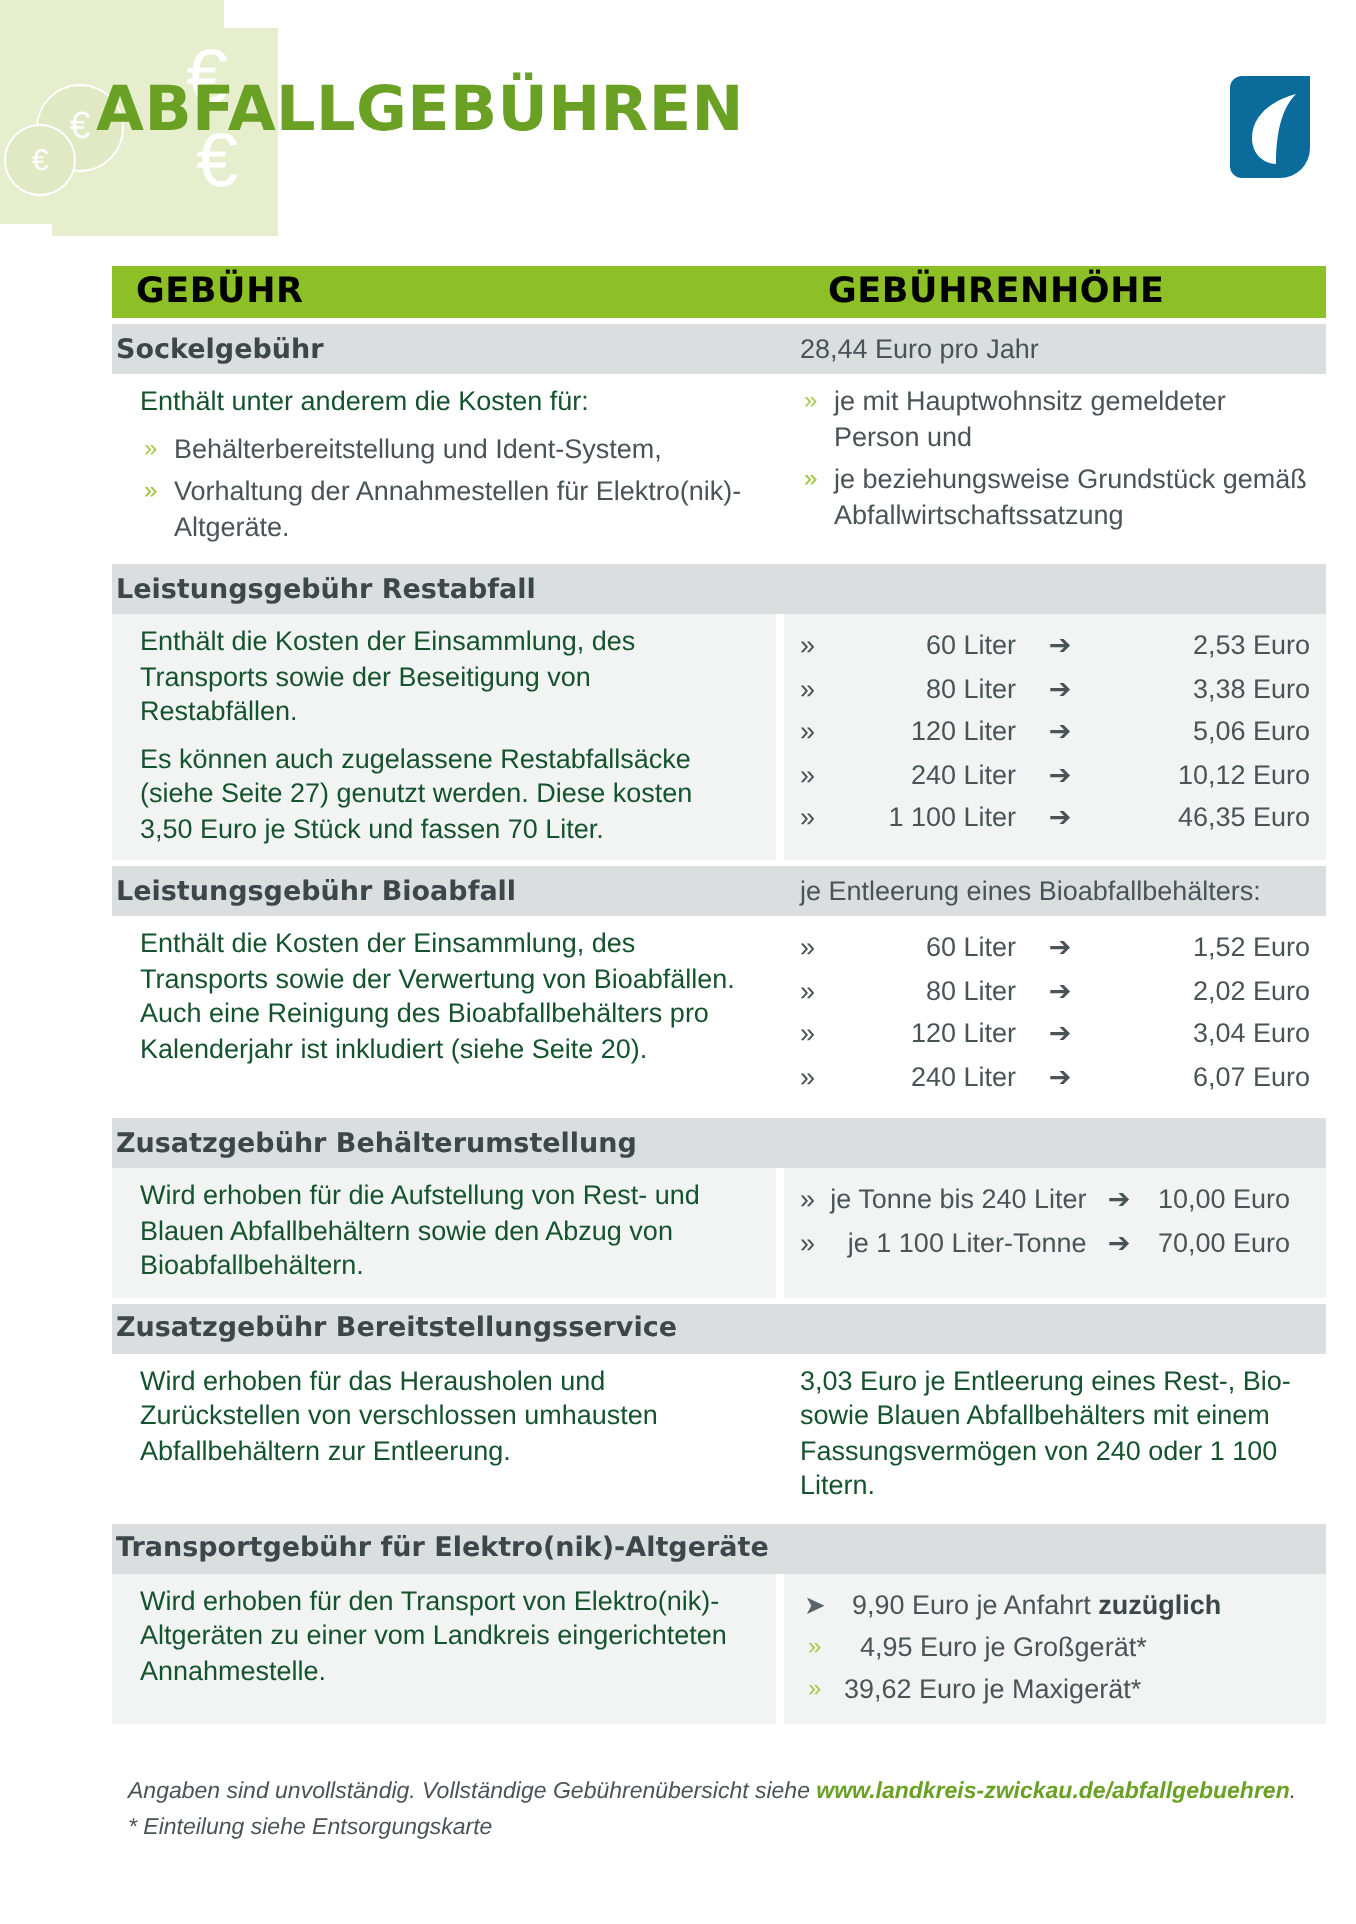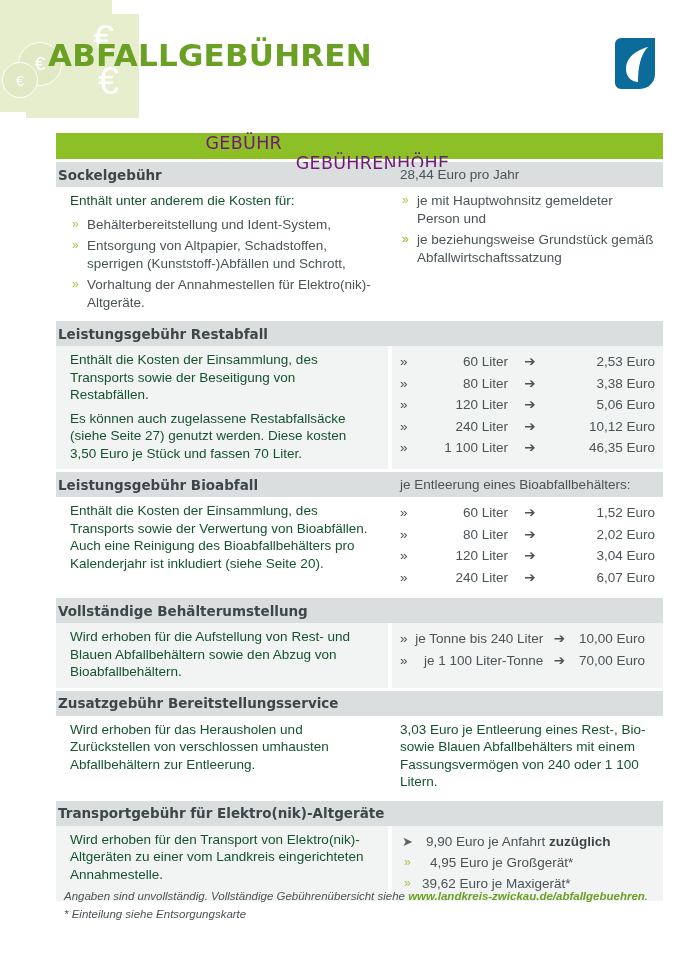--- a/index.html
+++ b/index.html
@@ -45,25 +45,24 @@
   }
   .logo{
     position:absolute;right:15px;top:36px;width:50px;height:55px;
   }
 
   
   .table{
     position:absolute;left:56px;top:133px;width:607px;
   }
   .thead{
-    display:flex;background:#8cc026;color:#701a75;
-    font-size:17.5px;font-weight:normal;letter-spacing:.3px;
+    display:flex;background:#8cc026;color:#000000;
+    font-size:17.5px;font-weight:bold;letter-spacing:.3px;
     height:26px;align-items:center;
     font-family:"DejaVu Sans","Liberation Sans",sans-serif;
-    flex-direction:column;
   }
   .th-left{width:332px;padding-left:12px;box-sizing:border-box;}
   .th-right{flex:1;padding-left:26px;box-sizing:border-box;}
 
   .section{display:block;}
   .sub-head{
     display:flex;background:#dbdedf;height:25px;align-items:center;
     margin-top:3px;
   }
   .sub-head .sh-left{
@@ -162,21 +161,21 @@
     <div class="sub-head">
       <div class="sh-left">Sockelgebühr</div>
       <div class="sh-gap"></div>
       <div class="sh-right">28,44 Euro pro Jahr</div>
     </div>
     <div class="body-row">
       <div class="bc-left shade-white">
         <p class="para">Enthält unter anderem die Kosten für:</p>
         <ul class="bul">
           <li><span class="bmark">»</span><span>Behälterbereitstellung und Ident-System,</span></li>
-          <li><span class="bmark">»</span><span>Entsorgung von Altpapier, Schadstoffen, sperrigen (Kunststoff-)Abfällen und Schrott,</span></li>
+          <li><span class="bmark">»</span></li>
           <li><span class="bmark">»</span><span>Vorhaltung der Annahmestellen für Elektro(nik)-Altgeräte.</span></li>
         </ul>
       </div>
       <div class="bc-gap"></div>
       <div class="bc-right shade-white">
         <ul class="bul">
           <li><span class="bmark">»</span><span>je mit Hauptwohnsitz gemeldeter Person und</span></li>
           <li><span class="bmark">»</span></li>
           <li><span class="bmark">»</span><span>je beziehungsweise Grundstück gemäß Abfallwirtschaftssatzung</span></li>
         </ul>
@@ -273,21 +272,21 @@
             <td class="p-val">6,07 Euro</td>
           </tr>
         </tbody>
           </table>
       </div>
     </div>
   </div>
 
   <div class="section">
     <div class="sub-head">
-      <div class="sh-left">Vollständige Behälterumstellung</div>
+      <div class="sh-left">Zusatzgebühr Behälterumstellung</div>
       <div class="sh-gap"></div>
       <div class="sh-right"></div>
     </div>
     <div class="body-row">
       <div class="bc-left shade-grey">
         <p class="para">Wird erhoben für die Aufstellung von Rest- und Blauen Abfallbehältern sowie den Abzug von Bioabfallbehältern.</p>
       </div>
       <div class="bc-gap"></div>
       <div class="bc-right shade-grey">
         <table class="prices inline">

